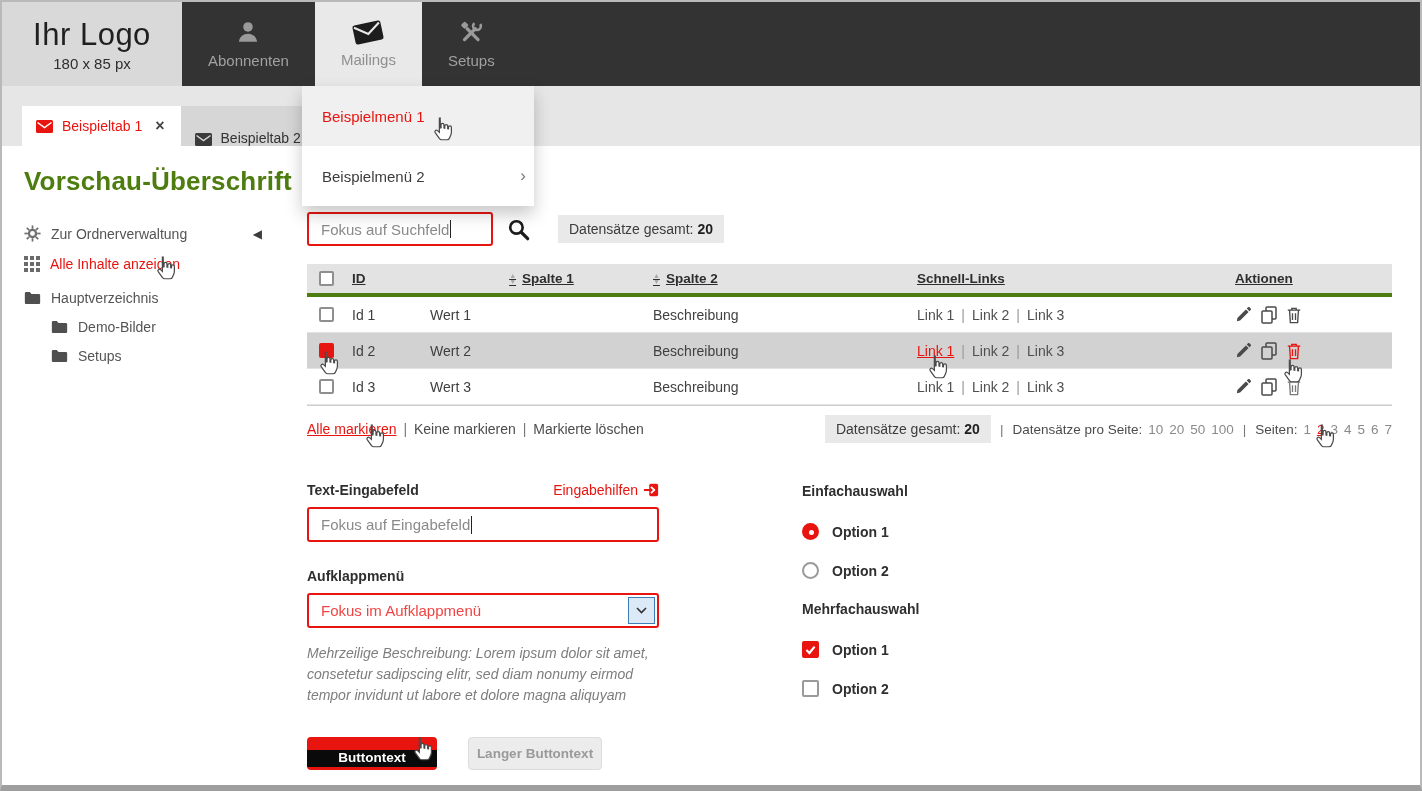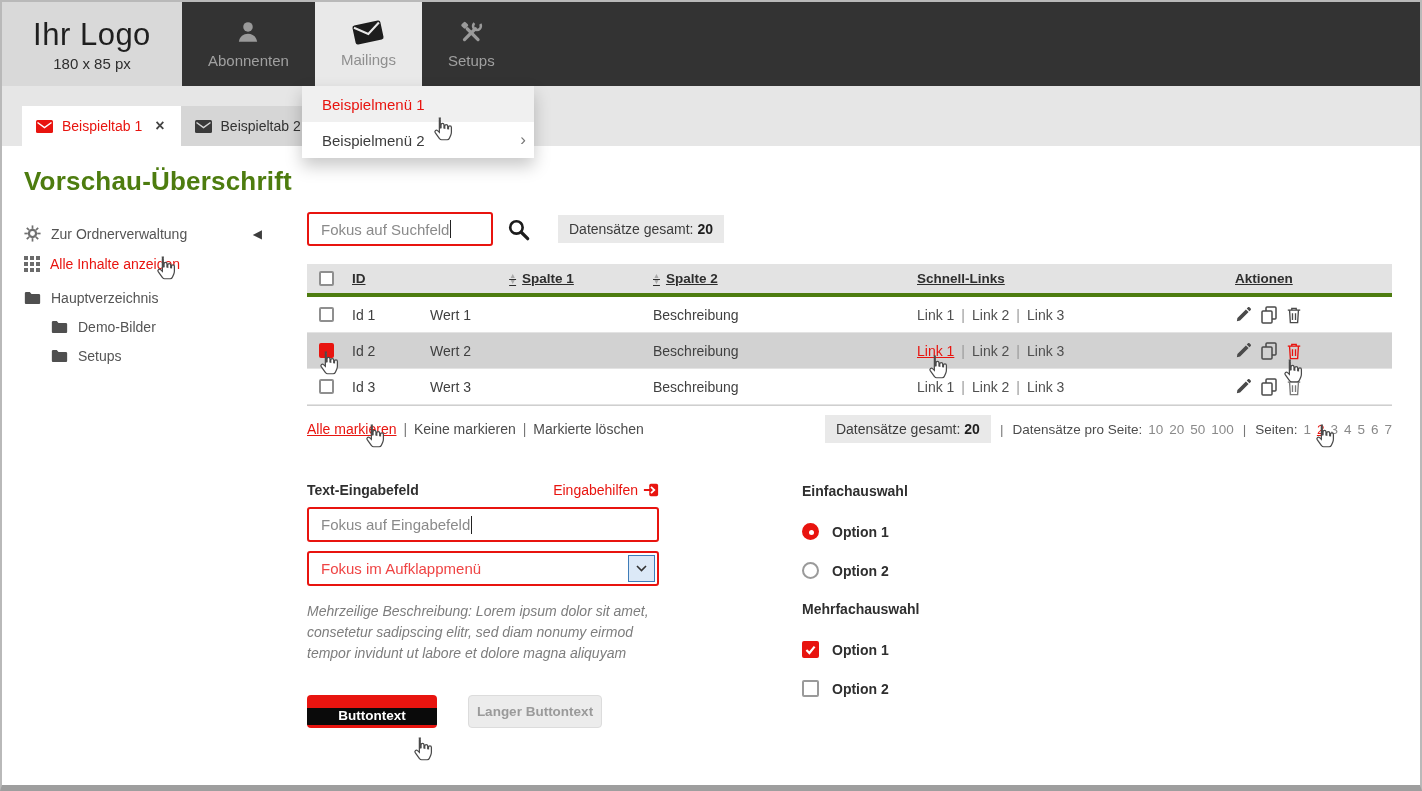--- a/index.html
+++ b/index.html
@@ -14,26 +14,26 @@
   .logo-sub { font-size:15px; color:#2e2e2e; margin-top:2px; }
   .nav-item { display:flex; flex-direction:column; align-items:center; justify-content:center; gap:7px; padding:9px 26px; cursor:pointer; }
   .nav-item .nv-label { font-size:15px; color:#a0a0a0; }
   .nav-item.active { background:#e9e9e9; }
   .nav-item.active .nv-label { color:#8f8f8f; }
 
   
   .tabstrip { height:60px; background:#e6e6e6; display:flex; align-items:flex-end; padding-left:20px; }
   .tab { height:40px; display:flex; align-items:center; gap:9px; padding:0 16px 0 14px; font-size:14px; cursor:pointer; }
   .tab.active { background:#fff; color:#e8140f; }
-  .tab.inactive { background:#d6d6d6; color:#333; width:160px; }
+  .tab.inactive { background:#d6d6d6; color:#333; width:160px;align-items:flex-end; }
   .tab-close { font-size:16px; color:#444; font-weight:bold; margin-left:4px; cursor:pointer; }
 
   
   .dropdown { position:absolute; left:300px; top:84px; width:232px; z-index:40; box-shadow:0 8px 16px rgba(0,0,0,.22); }
-  .dd-item { height:36px; display:flex; align-items:center; justify-content:space-between; padding:0 8px 0 20px; font-size:15px; cursor:pointer; }
+  .dd-item { height:60px; display:flex; align-items:center; justify-content:space-between; padding:0 8px 0 20px; font-size:15px; cursor:pointer; }
   .dd-item.hover { background:#f0f0f0; color:#e8140f; }
   .dd-item.plain { background:#fff; color:#3c3c3c; }
   .dd-chevron { color:#777; font-size:17px; }
 
   
   .content { display:flex; }
   .sidebar { width:305px; padding:20px 0 0 22px; }
   .main { width:1085px; padding-top:0; }
 
   
@@ -451,20 +451,21 @@
                     <path d="M9 5.5 L12.7 9 9 12.5" fill="none" stroke="#fff" stroke-width="2"></path>
                   </svg>
               </span>
             </span>
           </div>
           <div class="fake-input text-input">
             <span>Fokus auf Eingabefeld</span>
               <span class="caret"></span>
           </div>
 
+          <div class="f-label sel-label">Aufklappmenü</div>
           <div class="select">
             <span>Fokus im Aufklappmenü</span>
             <span class="sel-arrow">
               <svg width="11" height="7" viewBox="0 0 11 7">
                   <path d="M1 1 L5.5 5.5 L10 1" fill="none" stroke="#333" stroke-width="1.6"></path>
                 </svg>
             </span>
           </div>
 
           <div class="descr">Mehrzeilige Beschreibung: Lorem ipsum dolor sit amet, consetetur sadipscing elitr, sed diam nonumy eirmod tempor invidunt ut labore et dolore magna aliquyam</div>

